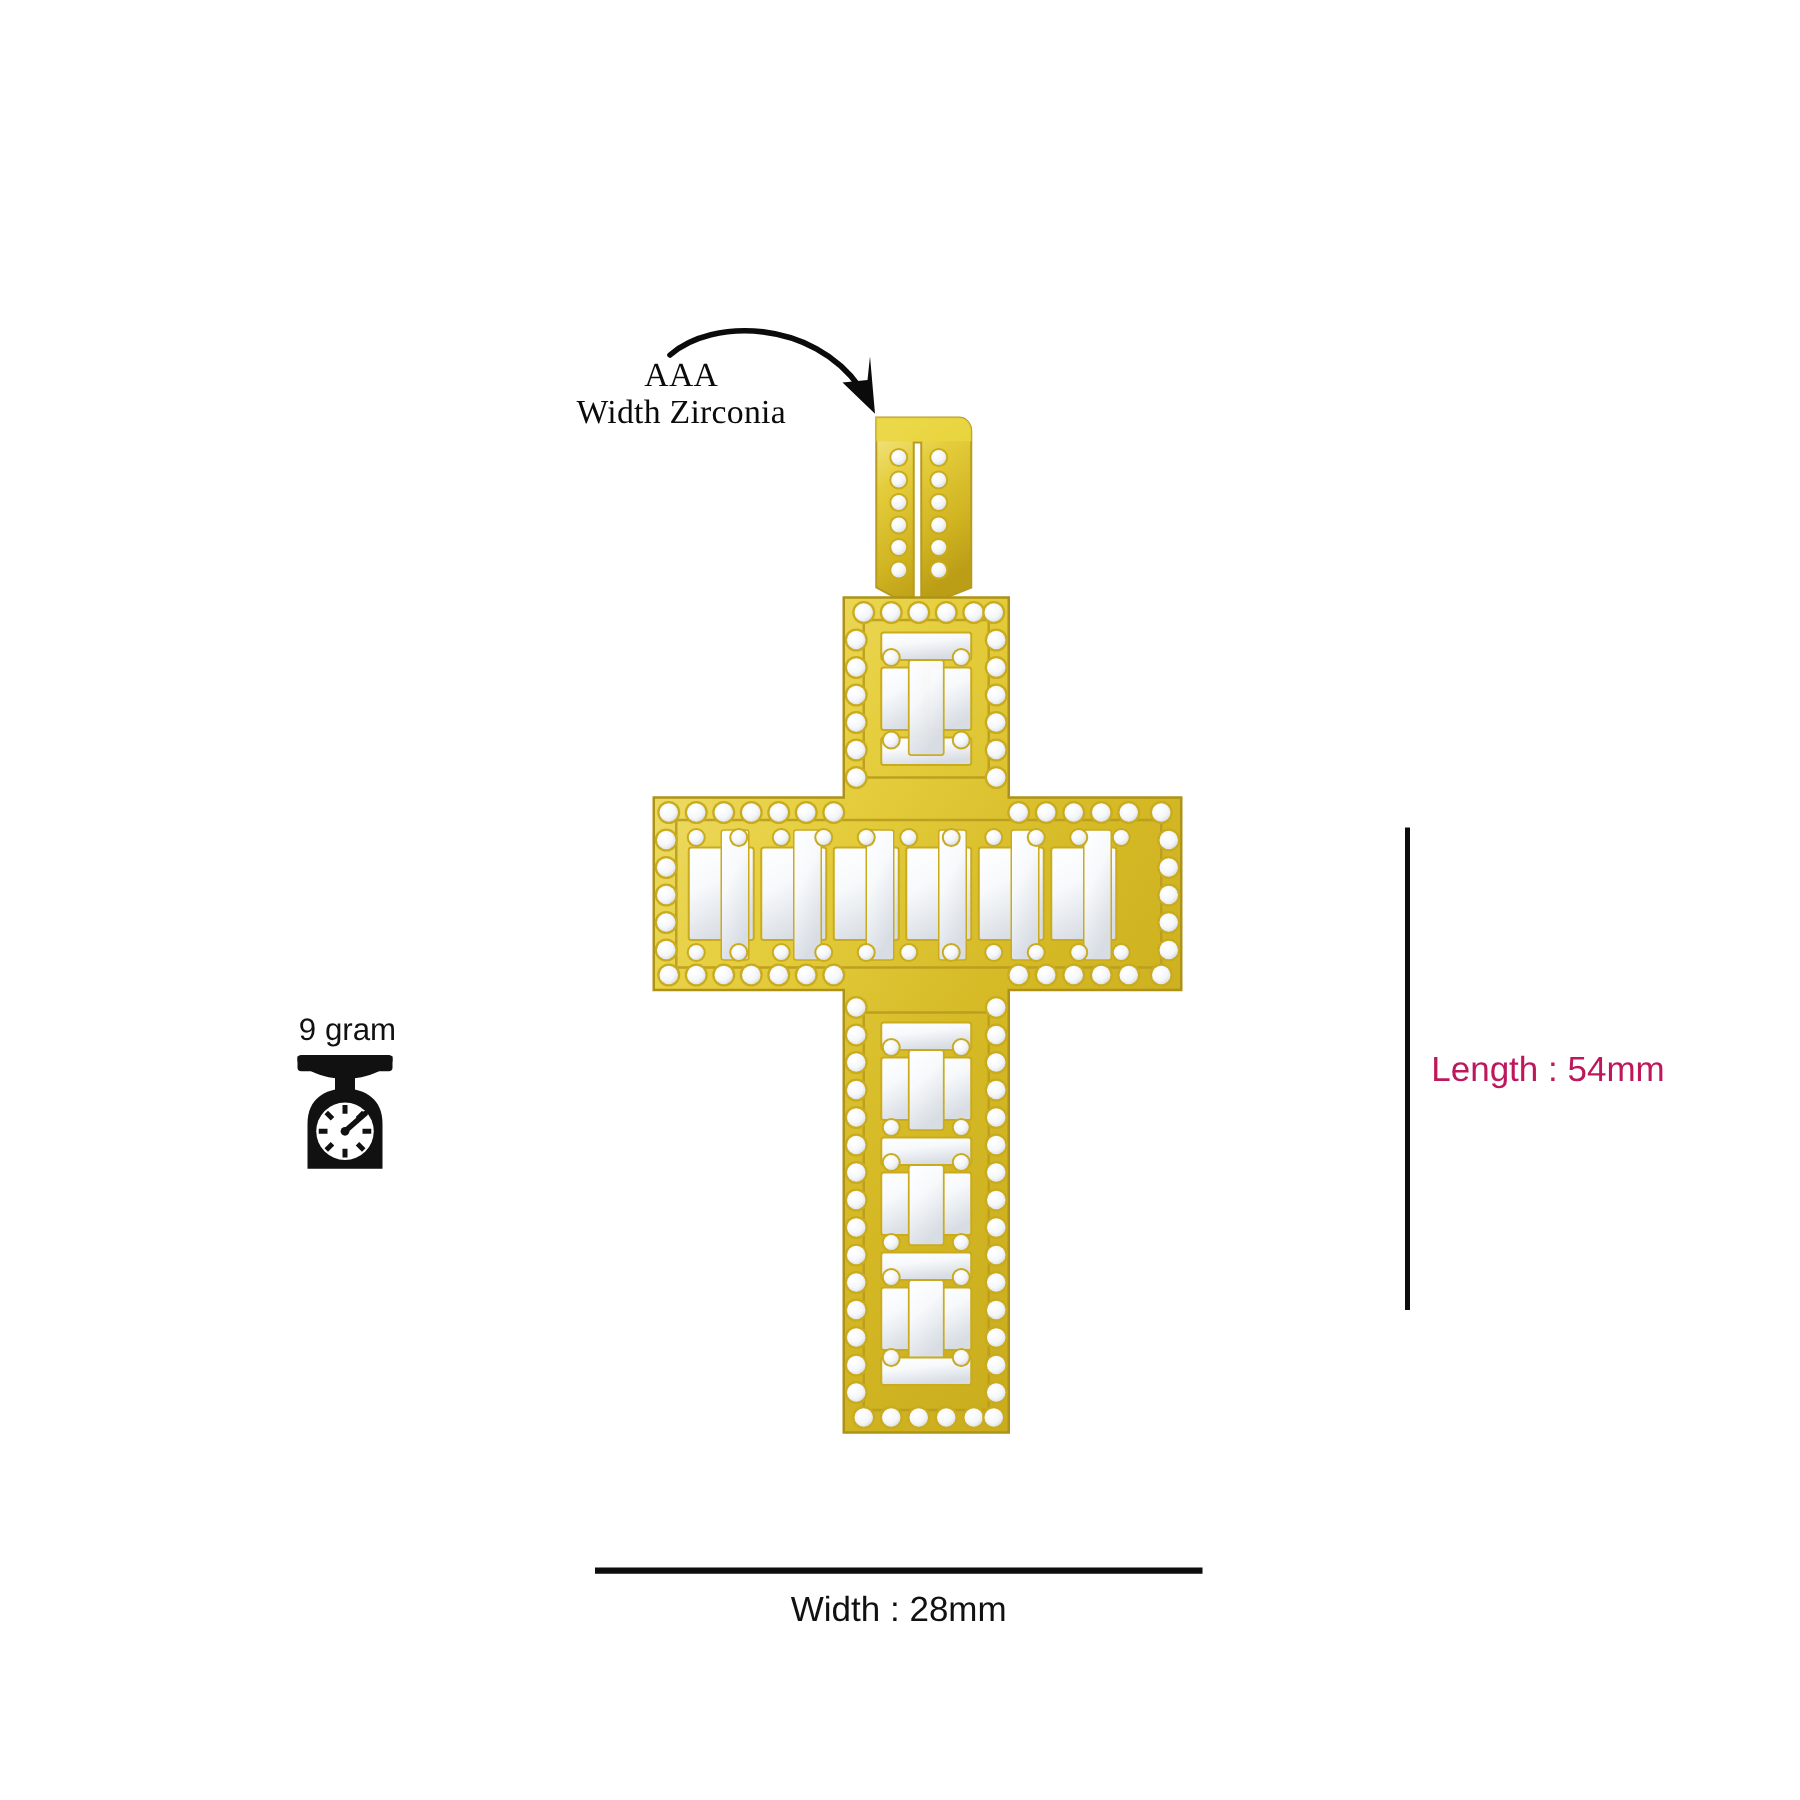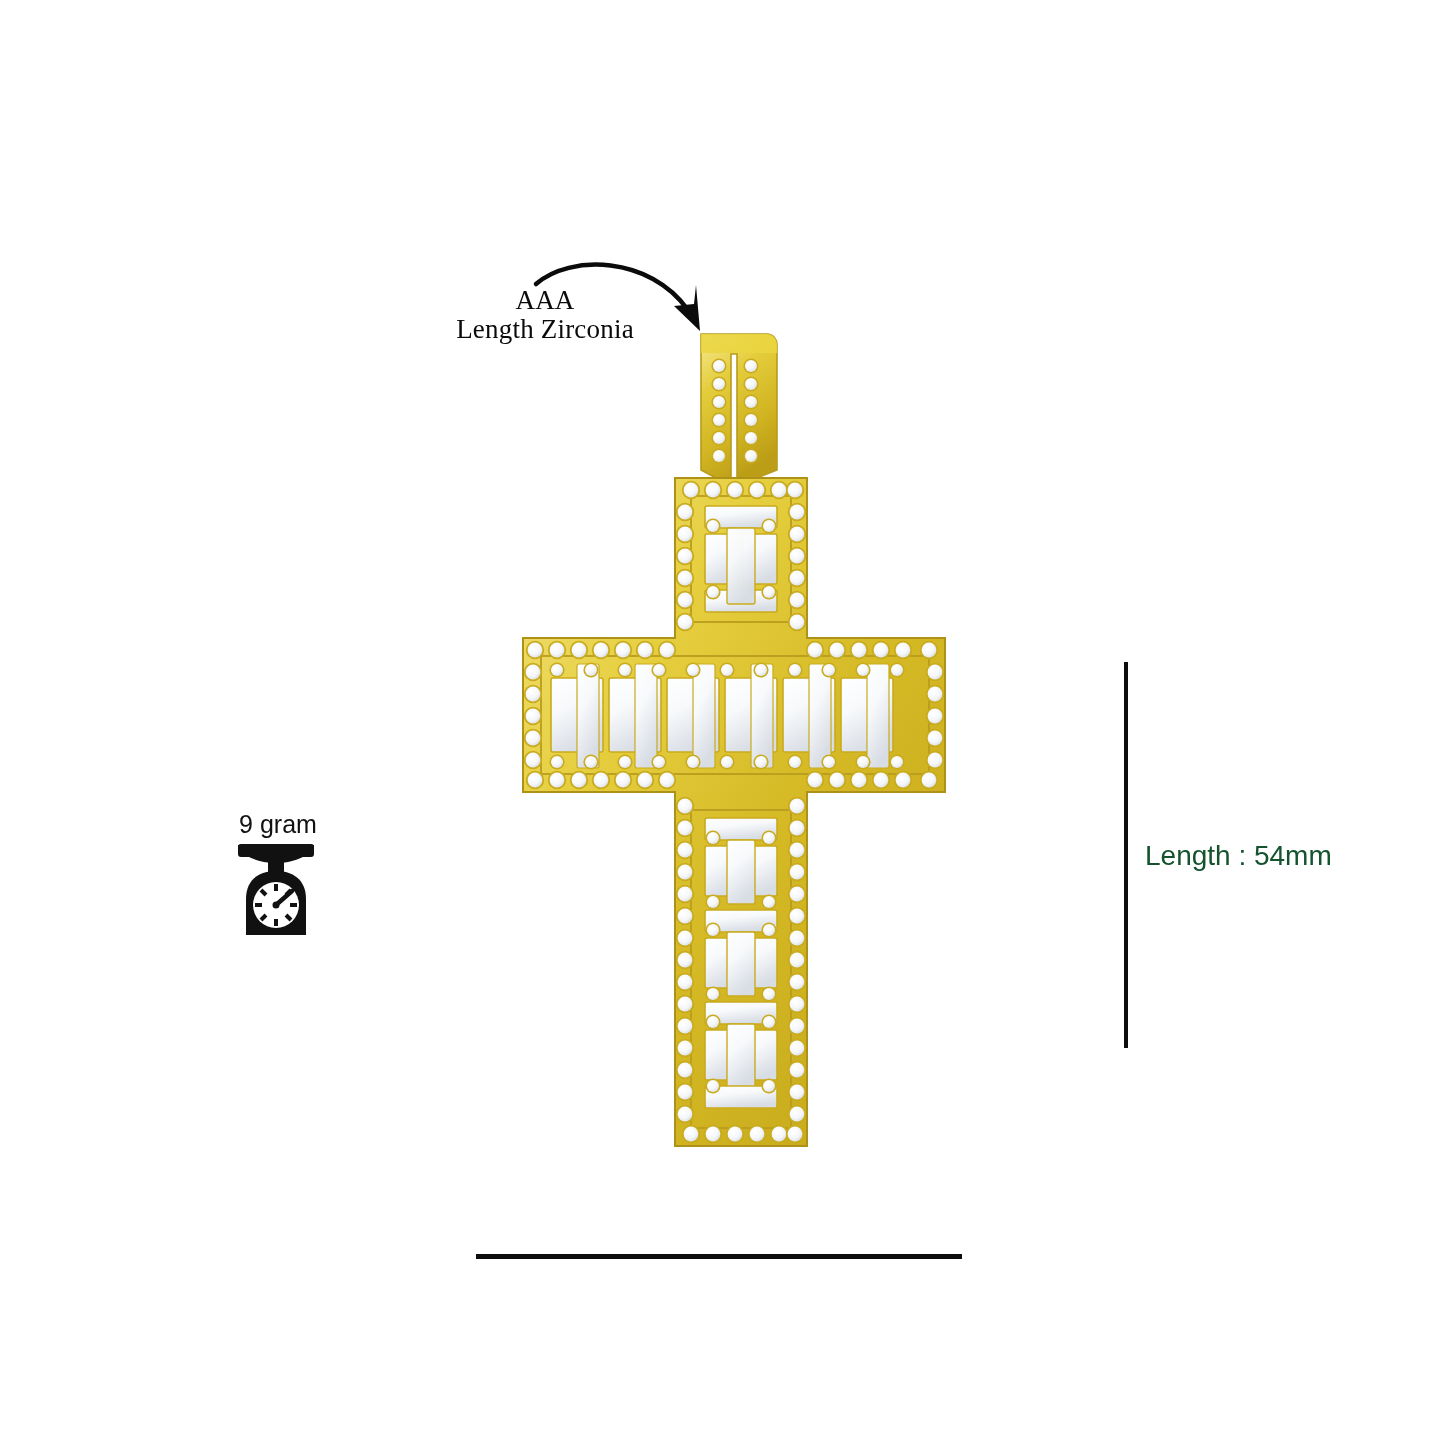--- a/index.html
+++ b/index.html
@@ -75,21 +75,21 @@
     top: 662px;
     width: 4px;
     height: 386px;
     background: #0d0d0d;
   }
   .length-text {
     position: absolute;
     left: 1145px;
     top: 840px;
     font-size: 28px;
-    color: #14532d;
+    color: #be185d;
     white-space: nowrap;
   }
 
   
   .width-rule {
     position: absolute;
     left: 476px;
     top: 1254px;
     width: 486px;
     height: 5px;
@@ -115,21 +115,21 @@
     height: 845px;
   }
 </style>
 </head>
 <body>
 
 <div class="stage">
 
   <div class="cz-label">
     <span class="l1">AAA</span>
-    <span class="l2">Length Zirconia</span>
+    <span class="l2">Width Zirconia</span>
   </div>
 
   <svg class="cz-arrow" viewBox="0 0 230 100">
     <path d="M 36 32 C 70 2, 150 4, 188 58" fill="none" stroke="#0b0b0b" stroke-width="4.5" stroke-linecap="round"></path>
     <path d="M 200 79 L 174 54 L 194 52 L 196 33 Z" fill="#0b0b0b"></path>
   </svg>
 
   <div class="weight-block">
     <div class="weight-text">9 gram</div>
     <svg class="scale-icon" width="92" height="96" viewBox="0 0 92 96">
@@ -156,20 +156,21 @@
 
       <line x1="46" y1="62" x2="62" y2="48" stroke="#111111" stroke-width="4.5" stroke-linecap="round"></line>
       <circle cx="46" cy="62" r="3.5" fill="#111111"></circle>
     </svg>
   </div>
 
   <div class="length-rule"></div>
   <div class="length-text">Length : 54mm</div>
 
   <div class="width-rule"></div>
+  <div class="width-text">Width : 28mm</div>
 
   <svg class="pendant" viewBox="0 0 460 845">
     <defs>
       <linearGradient id="goldGrad" x1="0" y1="0" x2="1" y2="1">
         <stop offset="0%" stop-color="#f2e27e"></stop>
         <stop offset="28%" stop-color="#e6cf3f"></stop>
         <stop offset="58%" stop-color="#d4b824"></stop>
         <stop offset="100%" stop-color="#c2a519"></stop>
       </linearGradient>
       <linearGradient id="goldGradV" x1="0" y1="0" x2="0.35" y2="1">

